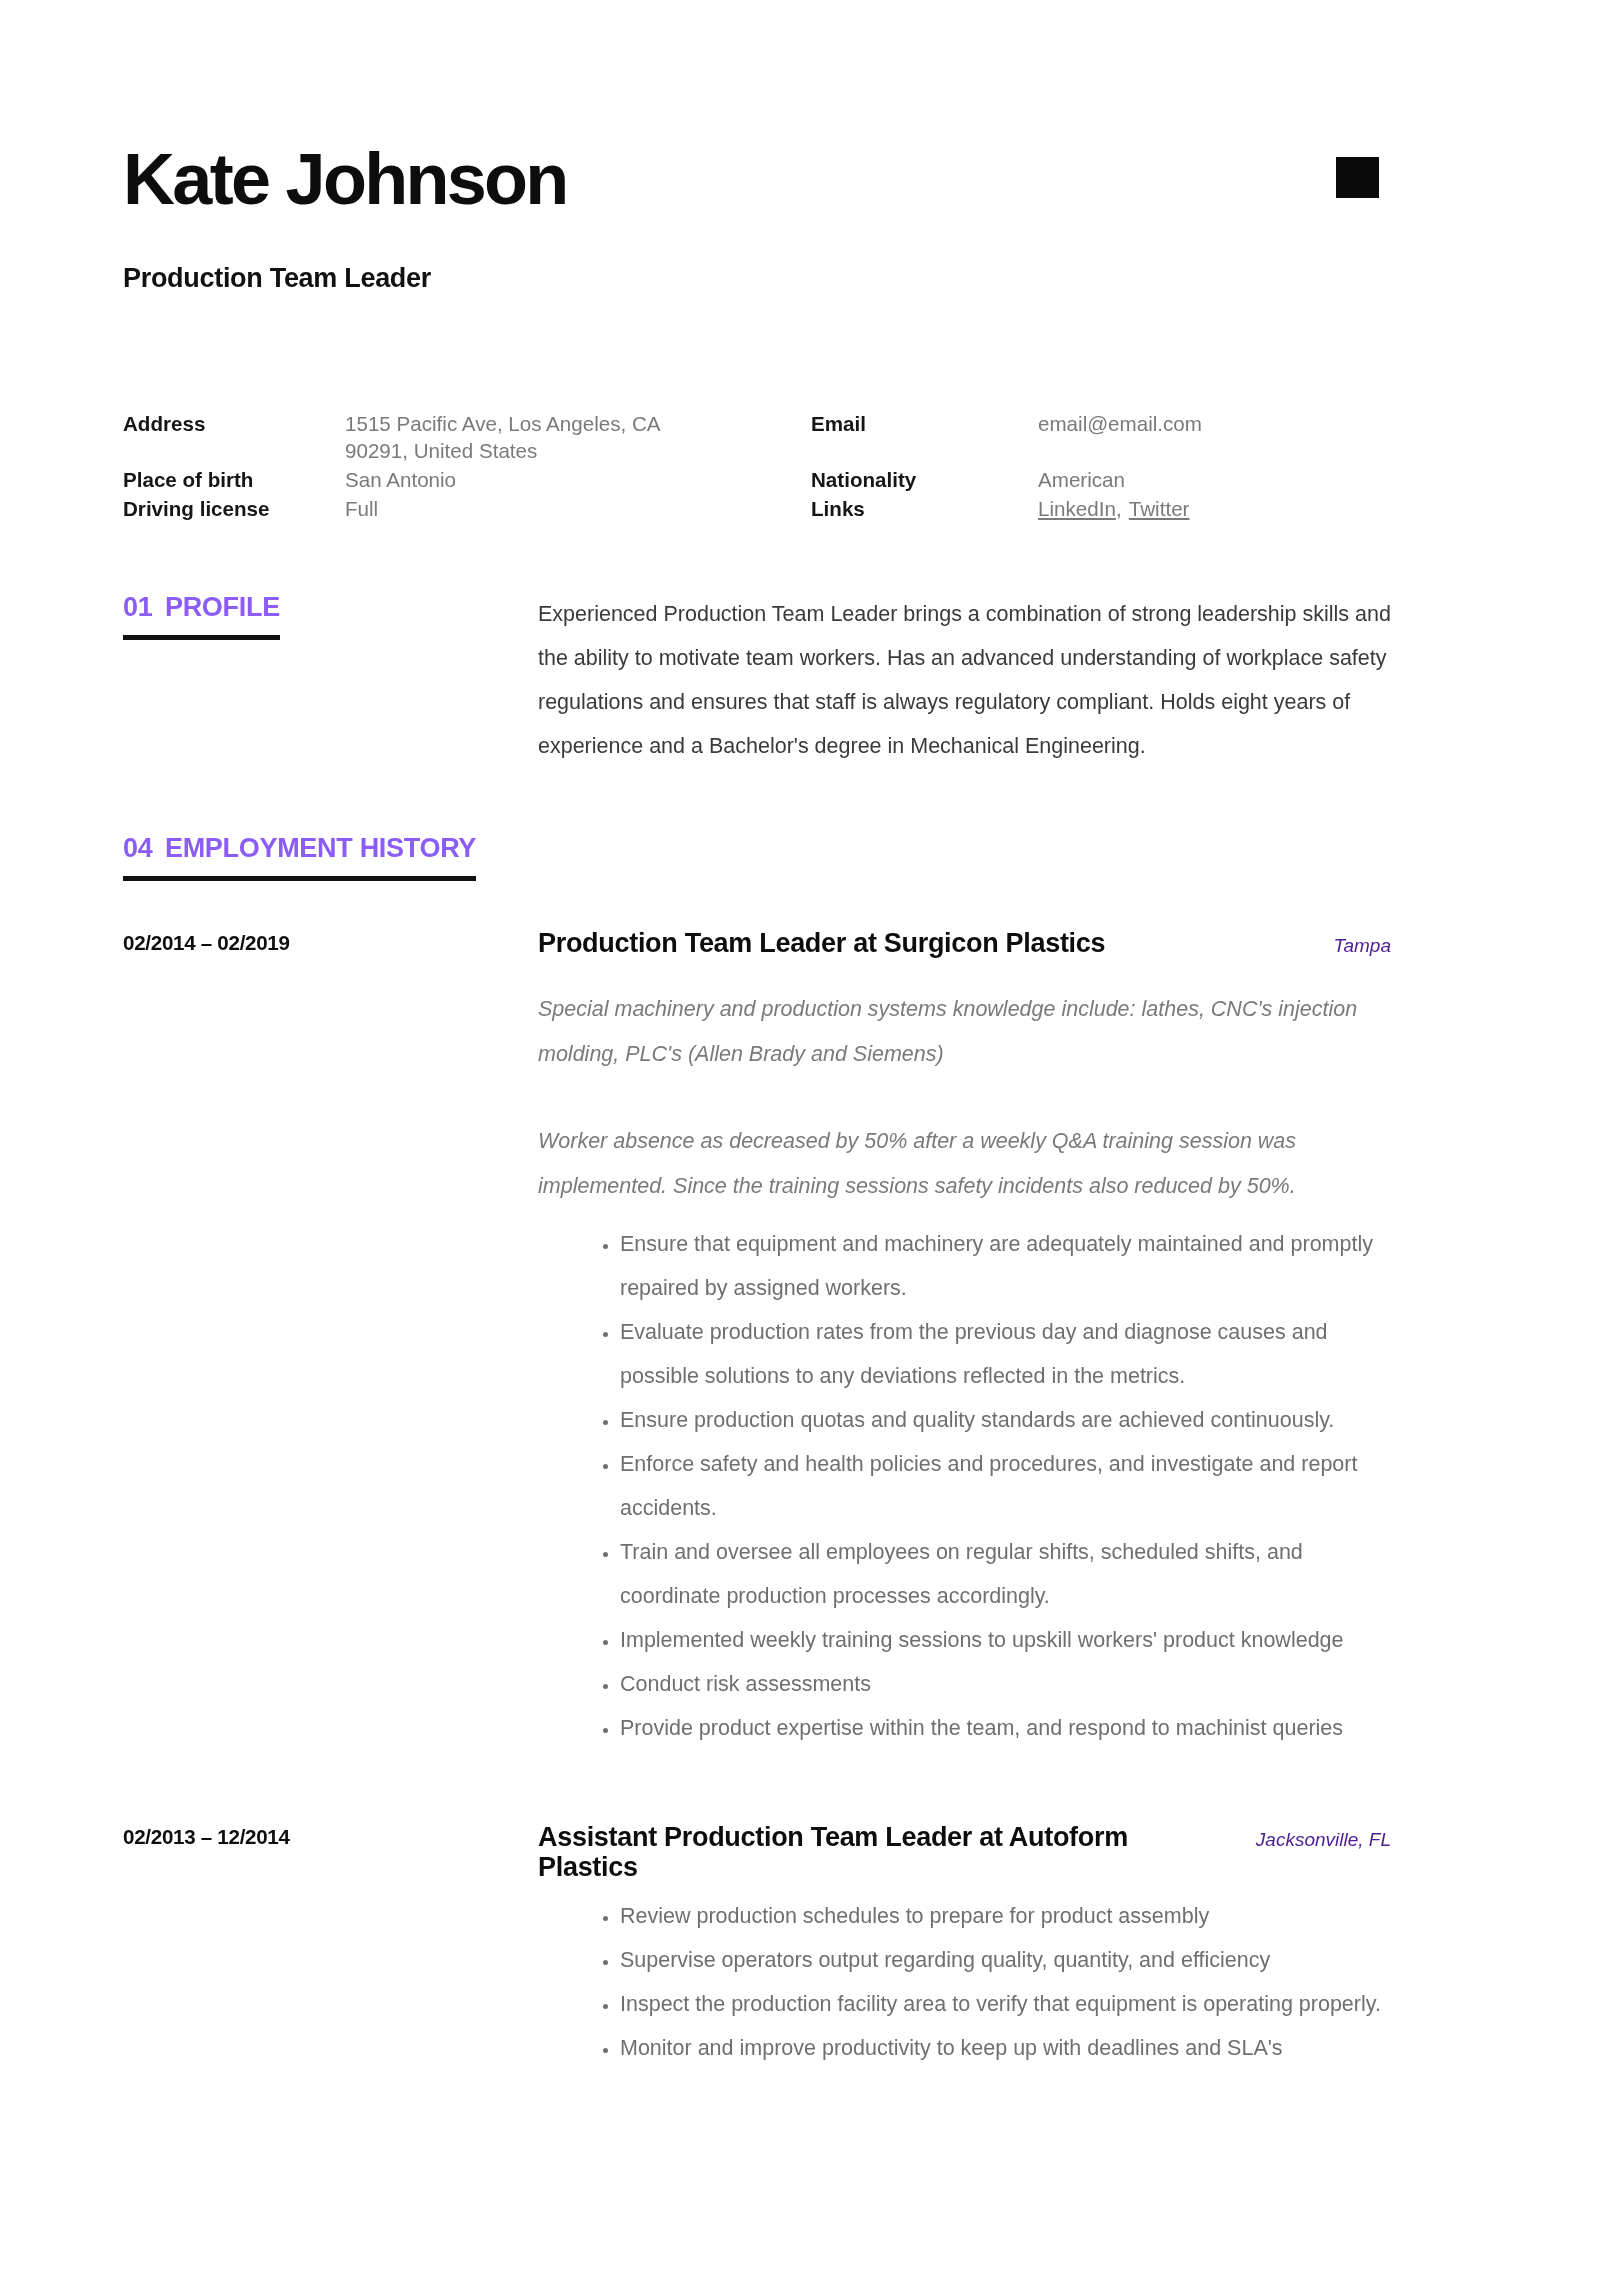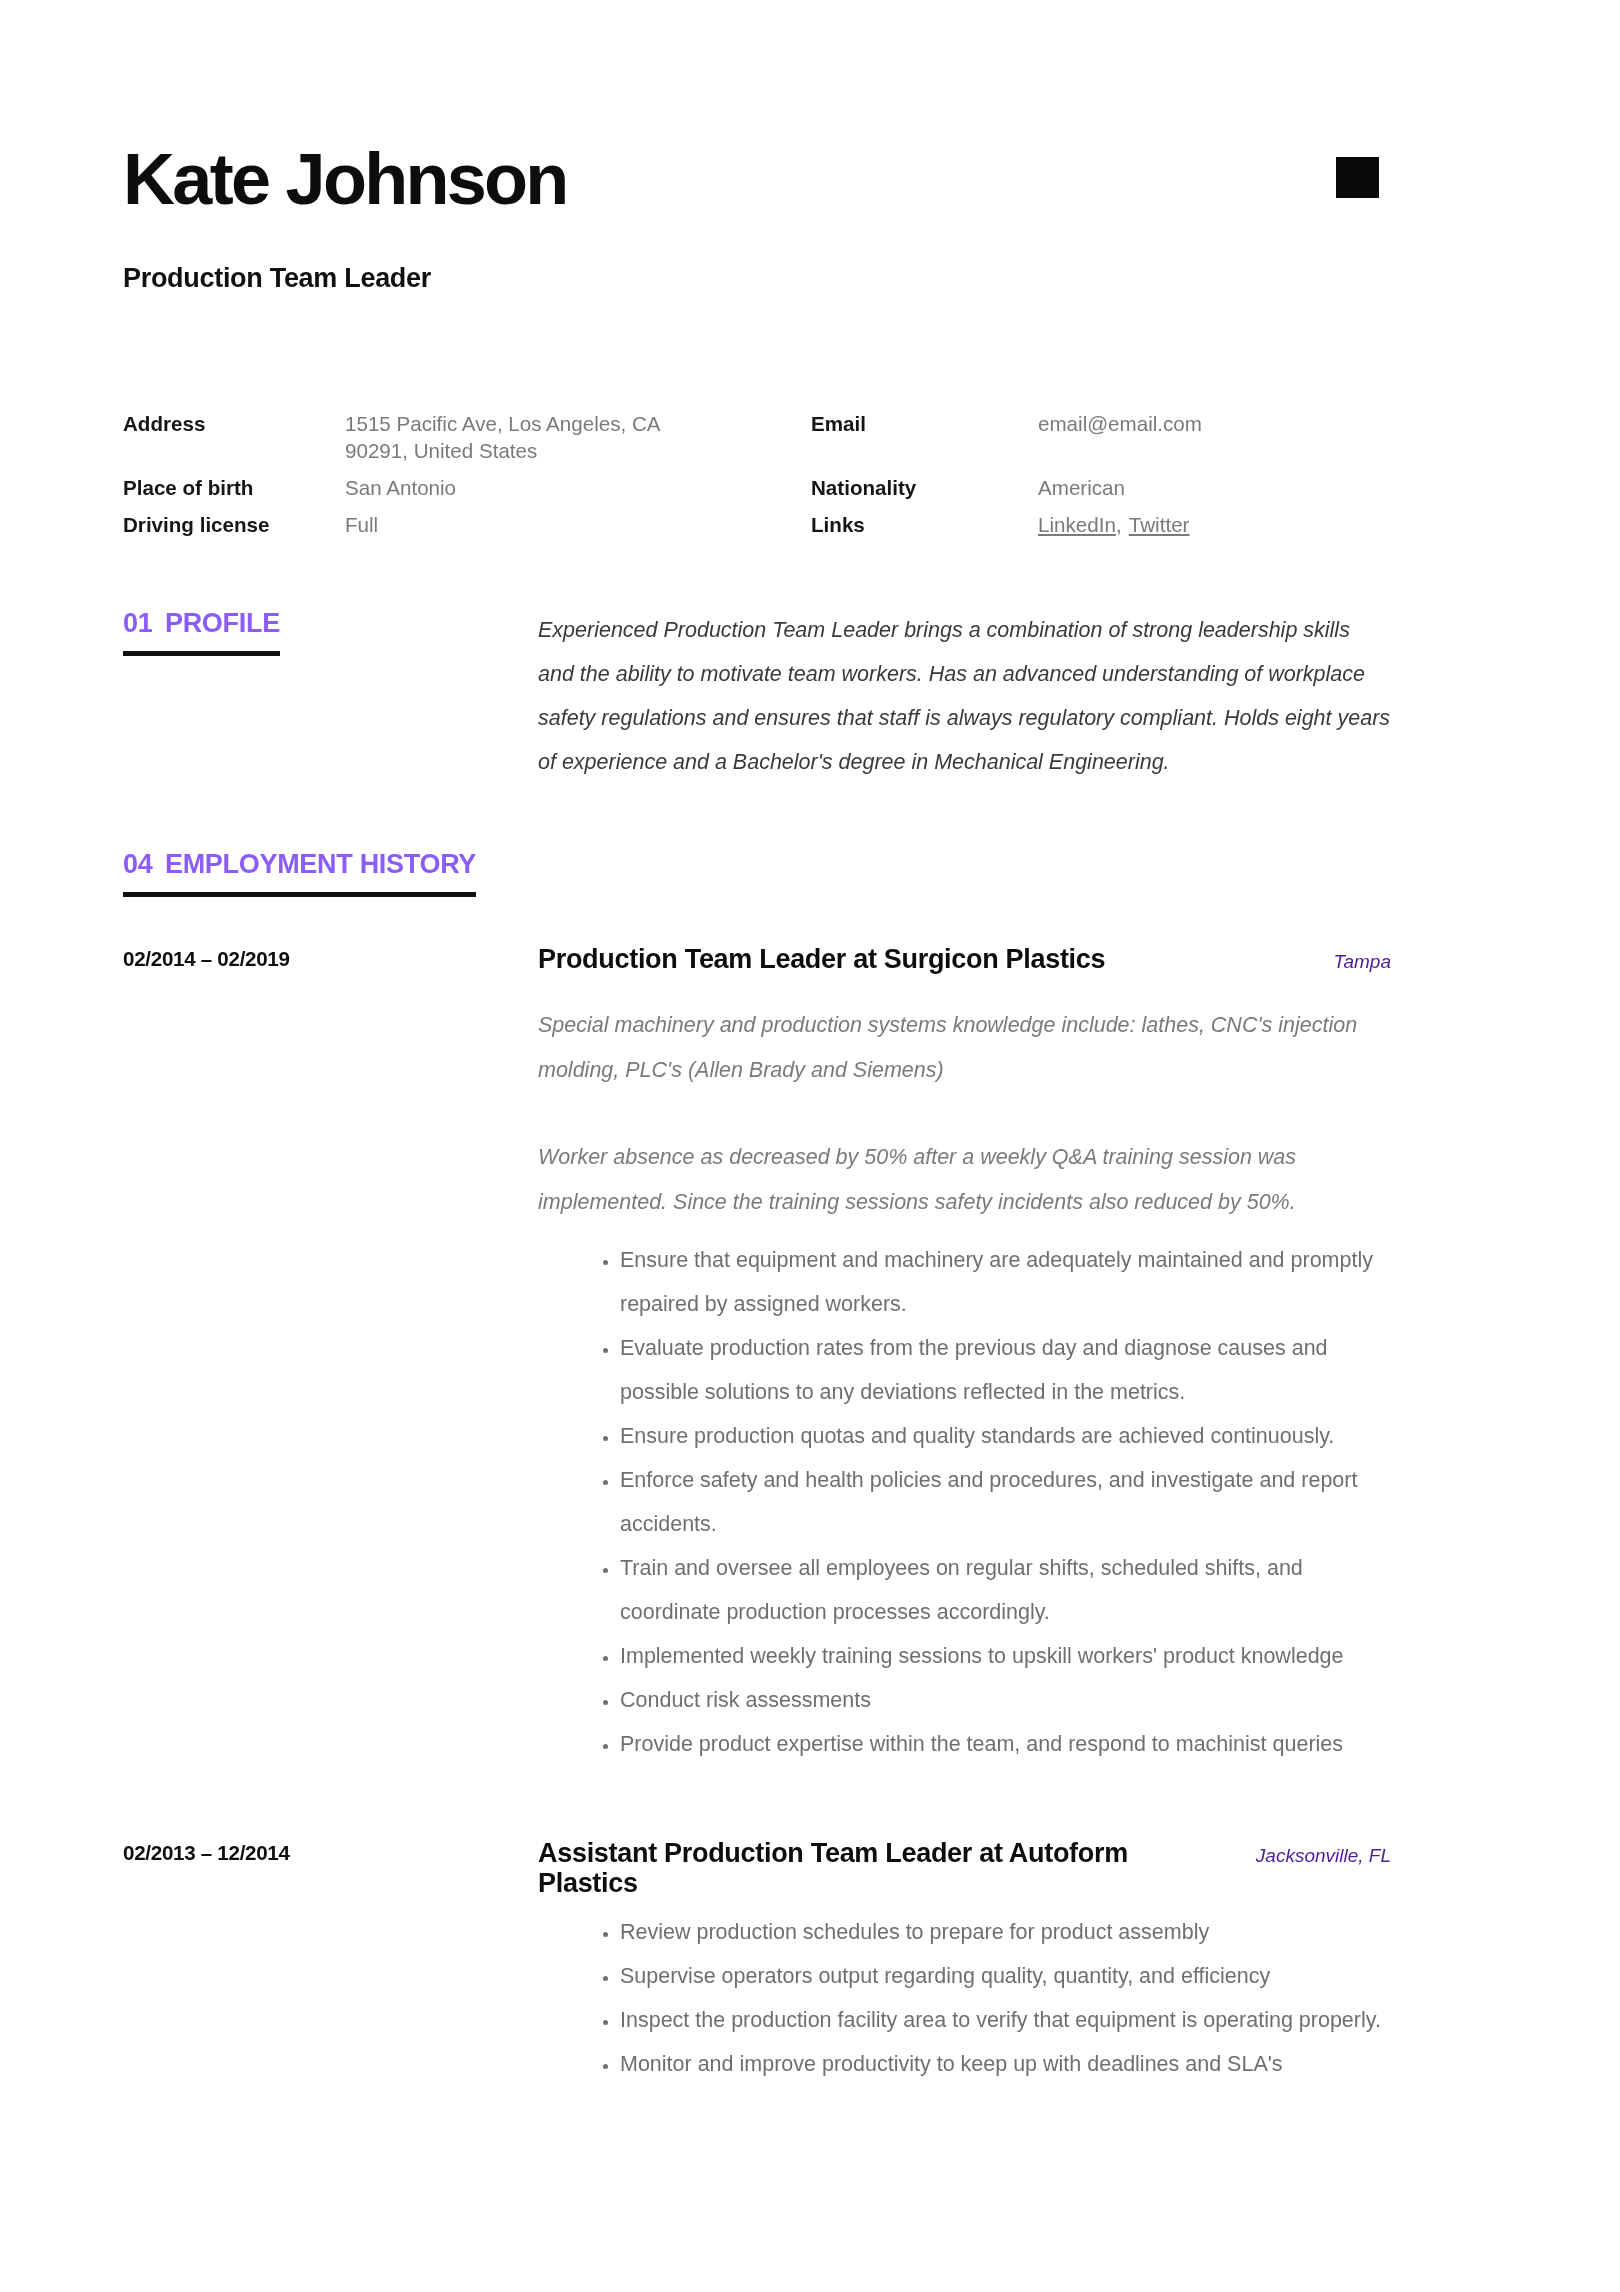--- a/index.html
+++ b/index.html
@@ -38,21 +38,21 @@
     font-size: 27px;
     font-weight: bold;
     letter-spacing: -0.3px;
     color: #111111;
   }
 
   
   .contact {
     display: grid;
     grid-template-columns: 222px 466px 227px 1fr;
-    row-gap: 10px;
+    row-gap: 2px;
     margin-top: 116px;
     font-size: 20.6px;
     line-height: 27px;
   }
   .contact .label { font-weight: bold; color: #161616; }
   .contact .value { color: #7a7a7a; }
   .contact .value .link {
     color: #7a7a7a;
     text-decoration: underline;
     cursor: pointer;
@@ -75,21 +75,20 @@
   .sec-num { margin-right: 12.5px; }
 
   .profile-section {
     display: grid;
     grid-template-columns: 415px 1fr;
     margin-top: 70px;
   }
   .profile-text {
     max-width: 913px;
     font-size: 21.5px;
-    font-style: italic;
     line-height: 44px;
     color: #3a3a3a;
   }
 
   .employment-section { margin-top: 65px; }
 
   .job {
     display: grid;
     grid-template-columns: 415px 1fr;
     margin-top: 47px;

